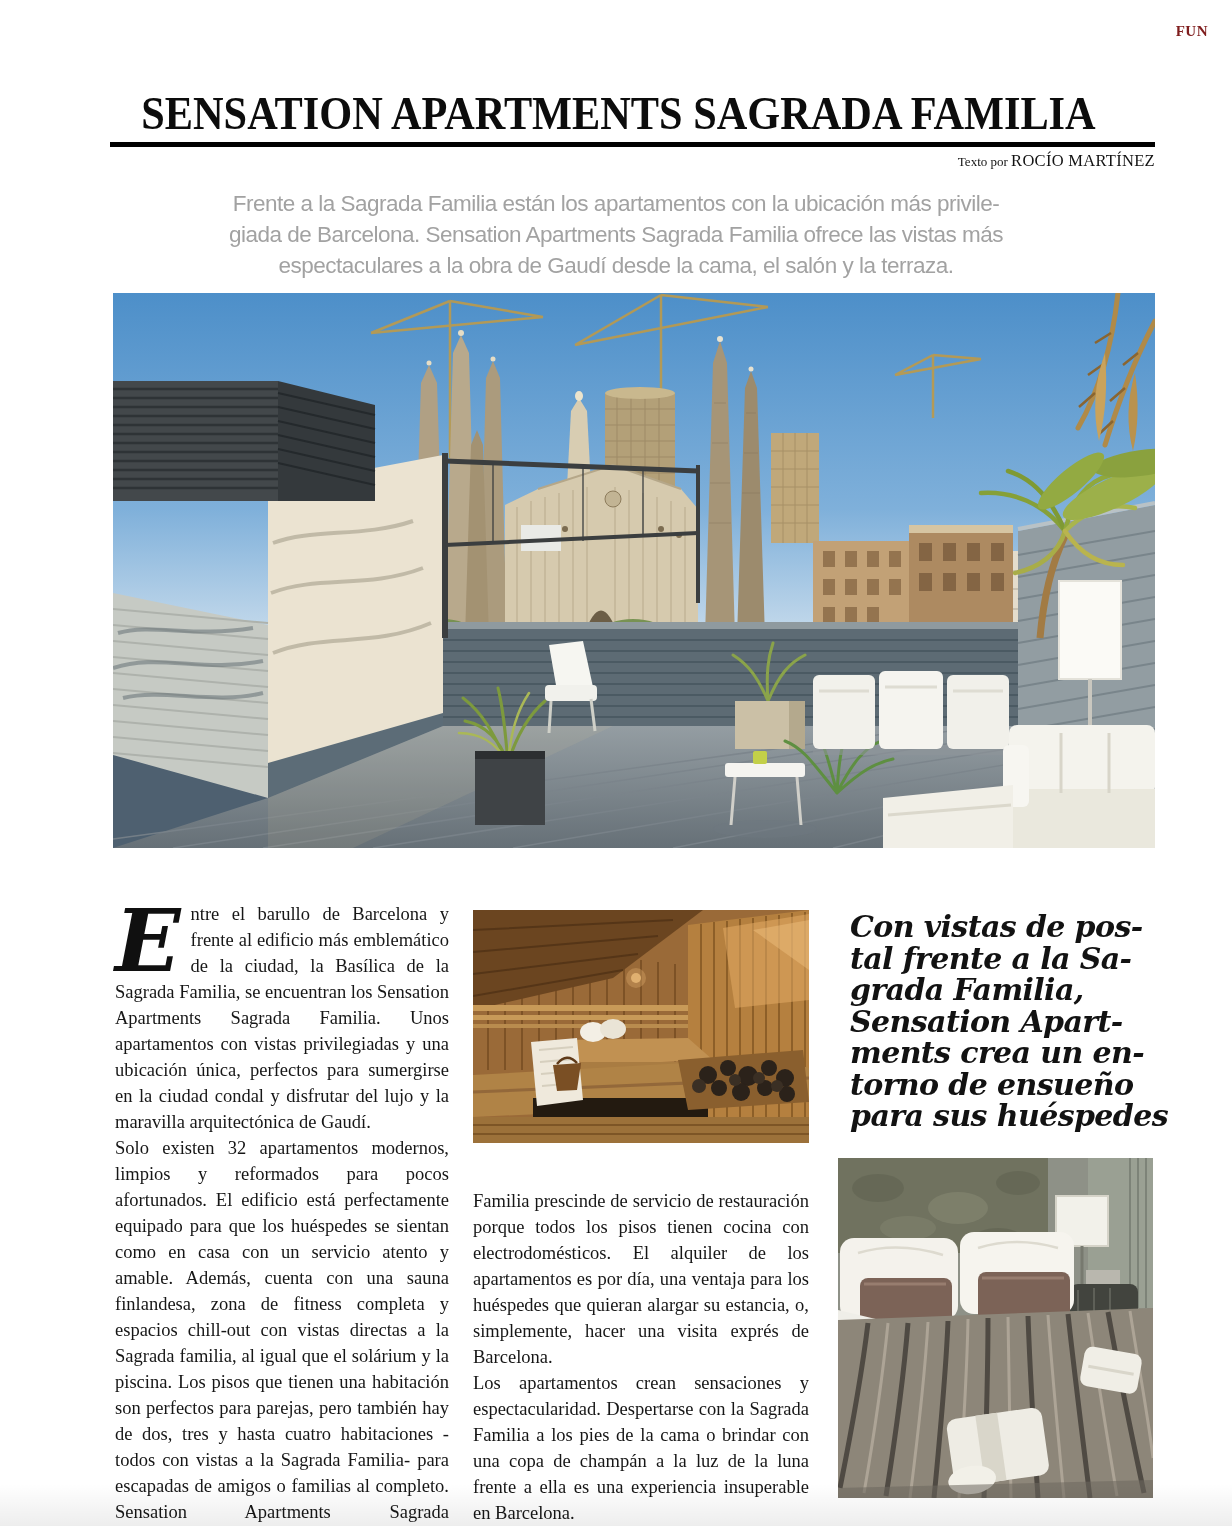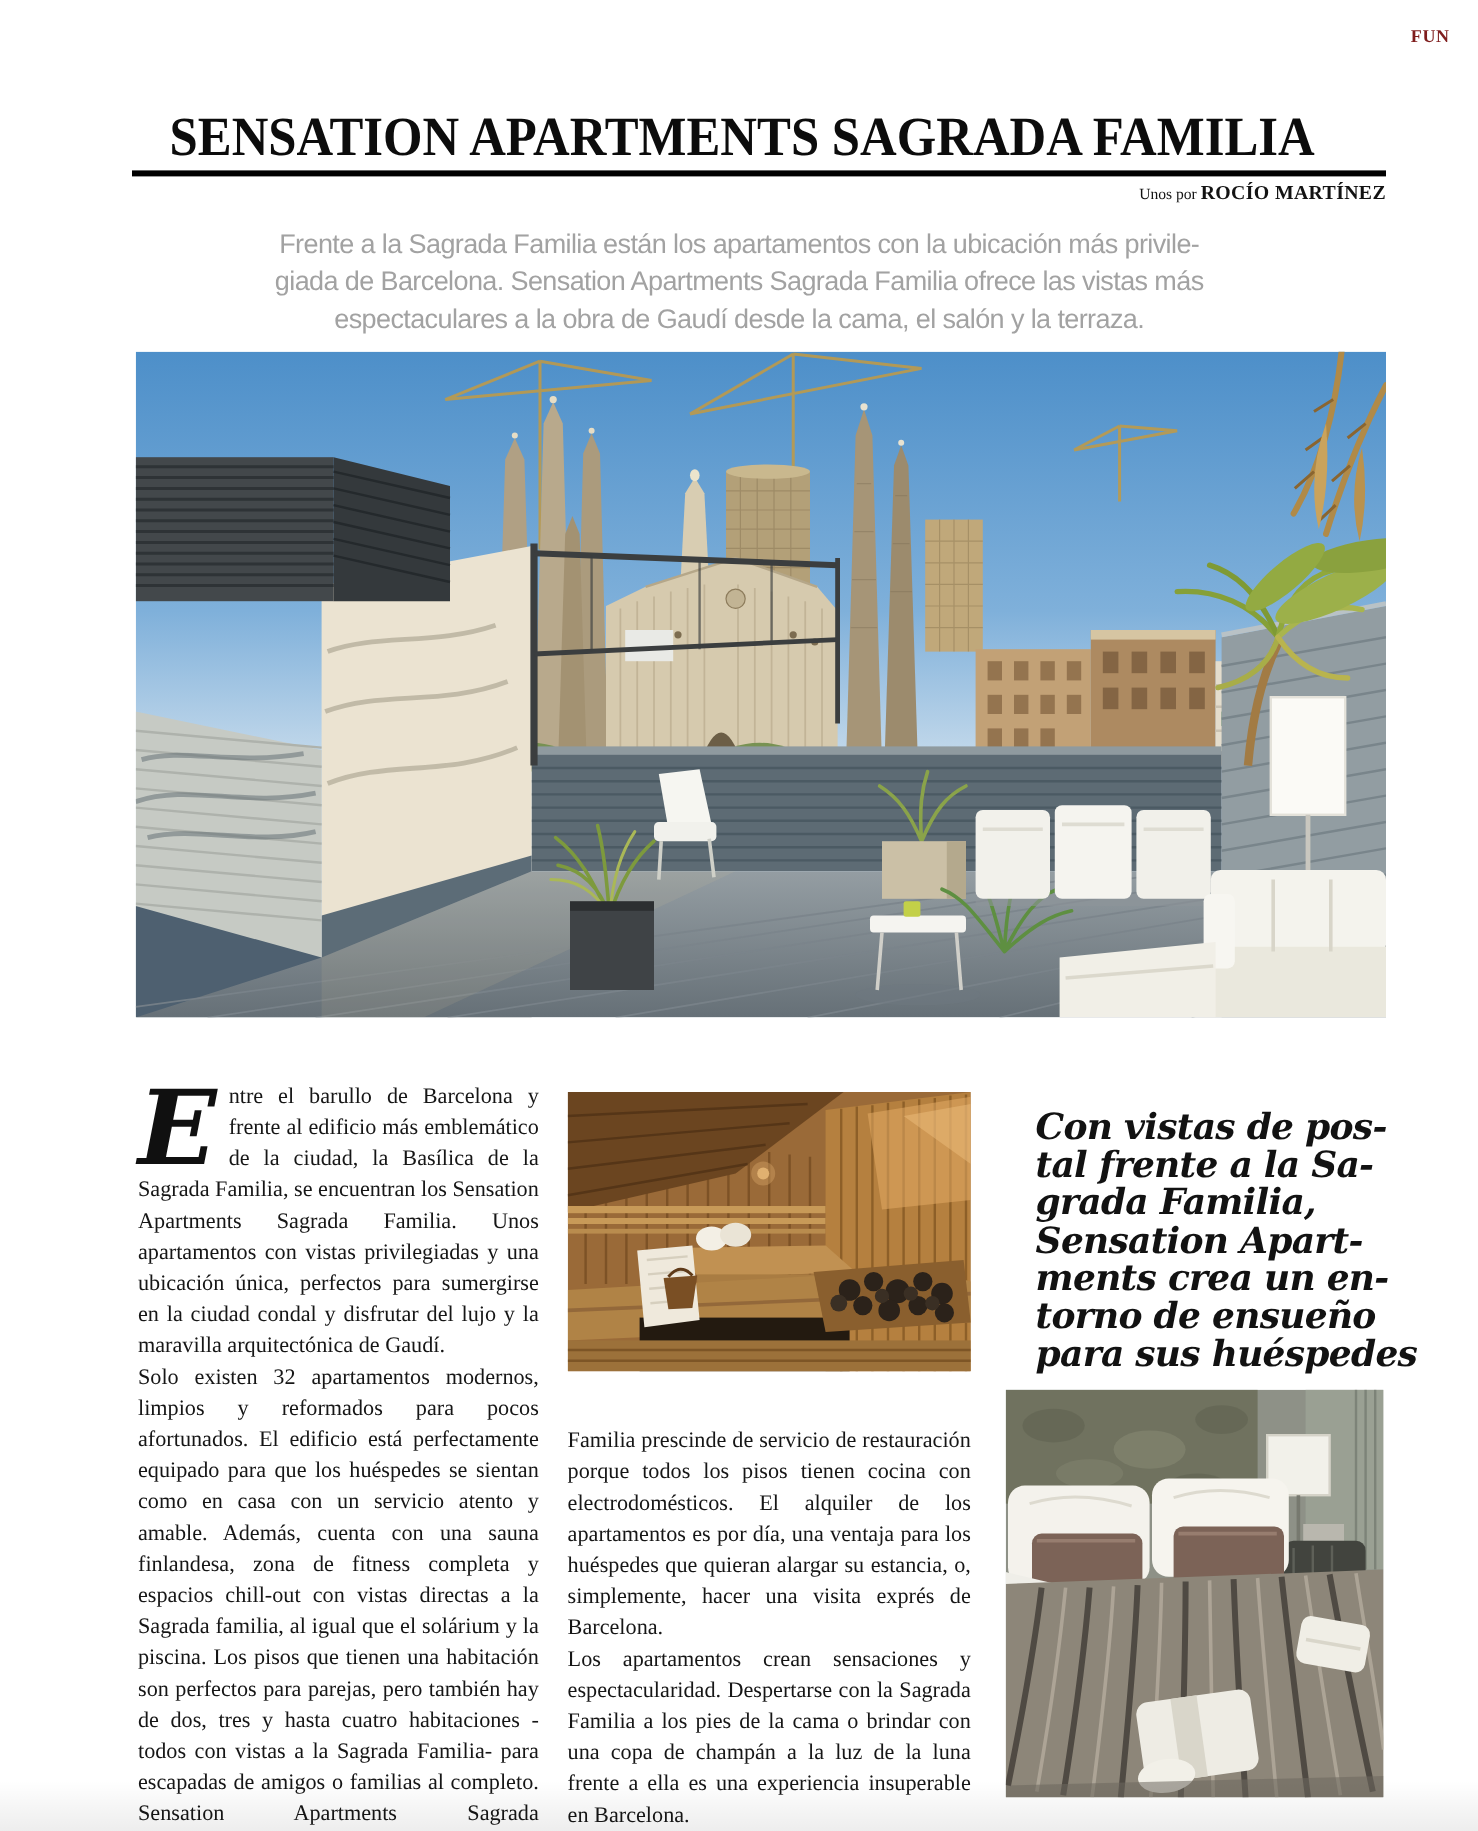--- a/index.html
+++ b/index.html
@@ -15,61 +15,61 @@
     position:absolute;top:90px;left:100px;width:1032px;margin:0;
     text-align:center;white-space:nowrap;
     font:700 46px/1.05 "Liberation Serif",serif;color:#0c0c0c;
     transform:scaleX(.92);transform-origin:center;
   }
   .title-rule{
     position:absolute;top:142px;left:110px;width:1045px;height:5px;background:#000;
   }
   .byline{position:absolute;top:151px;right:77px;color:#131313;}
   .byline .prefix{font-size:13px;}
-  .byline .author{font-size:16.5px;font-weight:700;letter-spacing:.3px;}
+  .byline .author{font-size:16.5px;font-weight:400;letter-spacing:.3px;}
   .standfirst{
     position:absolute;top:188px;left:201px;width:830px;margin:0;
     font-family:Liberation Sans, sans-serif;font-size:22.5px;line-height:31px;
     letter-spacing:-.5px;color:#a2a2a2;text-align:center;white-space:pre-line;
   }
   .photo{position:absolute;overflow:hidden;}
   .photo svg{display:block;width:100%;height:100%;}
   .photo-main{left:113px;top:293px;width:1042px;height:555px;}
   .photo-sauna{left:473px;top:910px;width:336px;height:233px;}
   .photo-bed{left:838px;top:1158px;width:315px;height:340px;}
   .col{position:absolute;font-size:18.5px;line-height:26px;text-align:justify;color:#161616;}
   .col p{margin:0;-webkit-hyphens:auto;hyphens:auto;}
   .col1{left:115px;top:901px;width:334px;}
   .col2{left:473px;top:1188px;width:336px;font-family:Liberation Serif, serif;}
   .justify-last{text-align-last:justify;}
   .dropcap{
     float:left;font:italic 700 86px/70px "DejaVu Serif",serif;
     margin:5px 10px 0 0;color:#101010;
   }
   .pull-quote{
-    position:absolute;left:845px;top:906px;width:322px;margin:18px;
+    position:absolute;left:845px;top:906px;width:322px;margin:5px;
     font:italic 700 30px/31.5px "DejaVu Serif",serif;letter-spacing:-.6px;
     color:#121212;white-space:pre-line;
   }
   .page-fade{
     position:absolute;left:0;bottom:0;width:100%;height:42px;
     background:linear-gradient(to bottom,rgba(0,0,0,0),rgba(0,0,0,.07));
     pointer-events:none;
   }
 </style>
 </head>
 <body>
 
 <div class="masthead">FUN</div>
 
 <h1 class="title">SENSATION APARTMENTS SAGRADA FAMILIA</h1>
 <div class="title-rule"></div>
 
 <div class="byline">
-  <span class="prefix">Unos por </span><span class="author">ROCÍO MARTÍNEZ</span>
+  <span class="prefix">Texto por </span><span class="author">ROCÍO MARTÍNEZ</span>
 </div>
 
 <p class="standfirst">Frente a la Sagrada Familia están los apartamentos con la ubicación más privile-
 giada de Barcelona. Sensation Apartments Sagrada Familia ofrece las vistas más
 espectaculares a la obra de Gaudí desde la cama, el salón y la terraza.</p>
 
 <div class="photo photo-main">
   <svg viewBox="0 0 1042 555" preserveAspectRatio="none">
     <defs>
       <linearGradient id="g-sky" x1="0" y1="0" x2="0" y2="360" gradientUnits="userSpaceOnUse">

